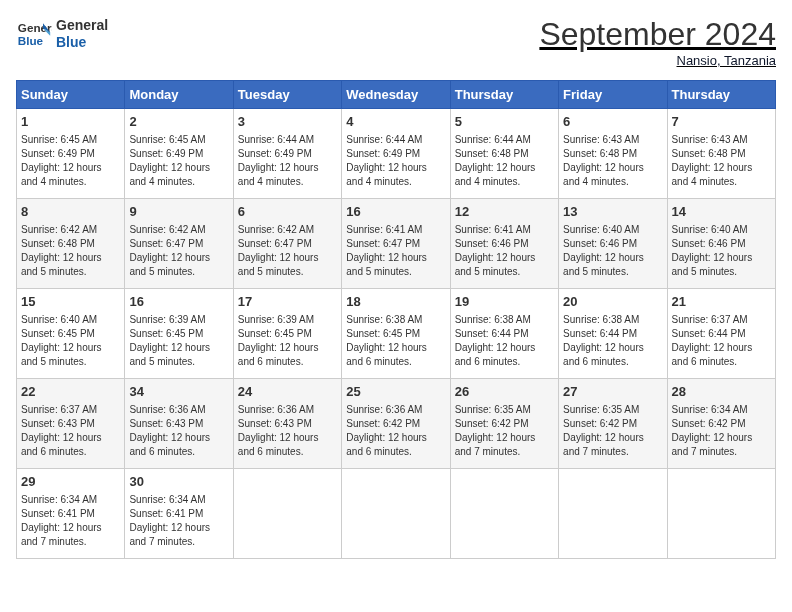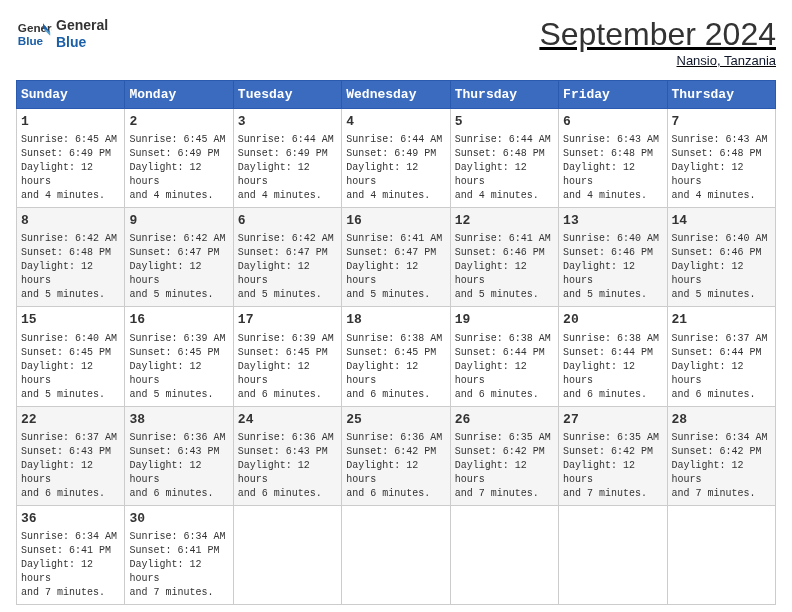--- a/index.html
+++ b/index.html
@@ -35,21 +35,20 @@
       font-weight: normal;
     }
     .location {
       font-size: 13px;
       color: #0f172a;
     }
     table {
       width: 100%;
       border-collapse: collapse;
       font-size: 11px;
-      font-family: Liberation Mono, monospace;
     }
     thead th {
       background-color: #3a6bbf;
       color: #fff;
       padding: 6px 4px;
       text-align: left;
       font-size: 13px;
       font-weight: bold;
       border: 1px solid #2a5aaf;
     }
@@ -273,21 +272,21 @@
       </tr>
       <tr>
         <td>
           <span class="day-num">22</span>
           <div class="day-info" style="white-space: pre-line;">Sunrise: 6:37 AM
 Sunset: 6:43 PM
 Daylight: 12 hours
 and 6 minutes.</div>
         </td>
         <td>
-          <span class="day-num">38</span>
+          <span class="day-num">34</span>
           <div class="day-info" style="white-space: pre-line;">Sunrise: 6:36 AM
 Sunset: 6:43 PM
 Daylight: 12 hours
 and 6 minutes.</div>
         </td>
         <td>
           <span class="day-num">24</span>
           <div class="day-info" style="white-space: pre-line;">Sunrise: 6:36 AM
 Sunset: 6:43 PM
 Daylight: 12 hours
@@ -317,21 +316,21 @@
         <td>
           <span class="day-num">28</span>
           <div class="day-info" style="white-space: pre-line;">Sunrise: 6:34 AM
 Sunset: 6:42 PM
 Daylight: 12 hours
 and 7 minutes.</div>
         </td>
       </tr>
       <tr>
         <td>
-          <span class="day-num">36</span>
+          <span class="day-num">29</span>
           <div class="day-info" style="white-space: pre-line;">Sunrise: 6:34 AM
 Sunset: 6:41 PM
 Daylight: 12 hours
 and 7 minutes.</div>
         </td>
         <td>
           <span class="day-num">30</span>
           <div class="day-info" style="white-space: pre-line;">Sunrise: 6:34 AM
 Sunset: 6:41 PM
 Daylight: 12 hours

